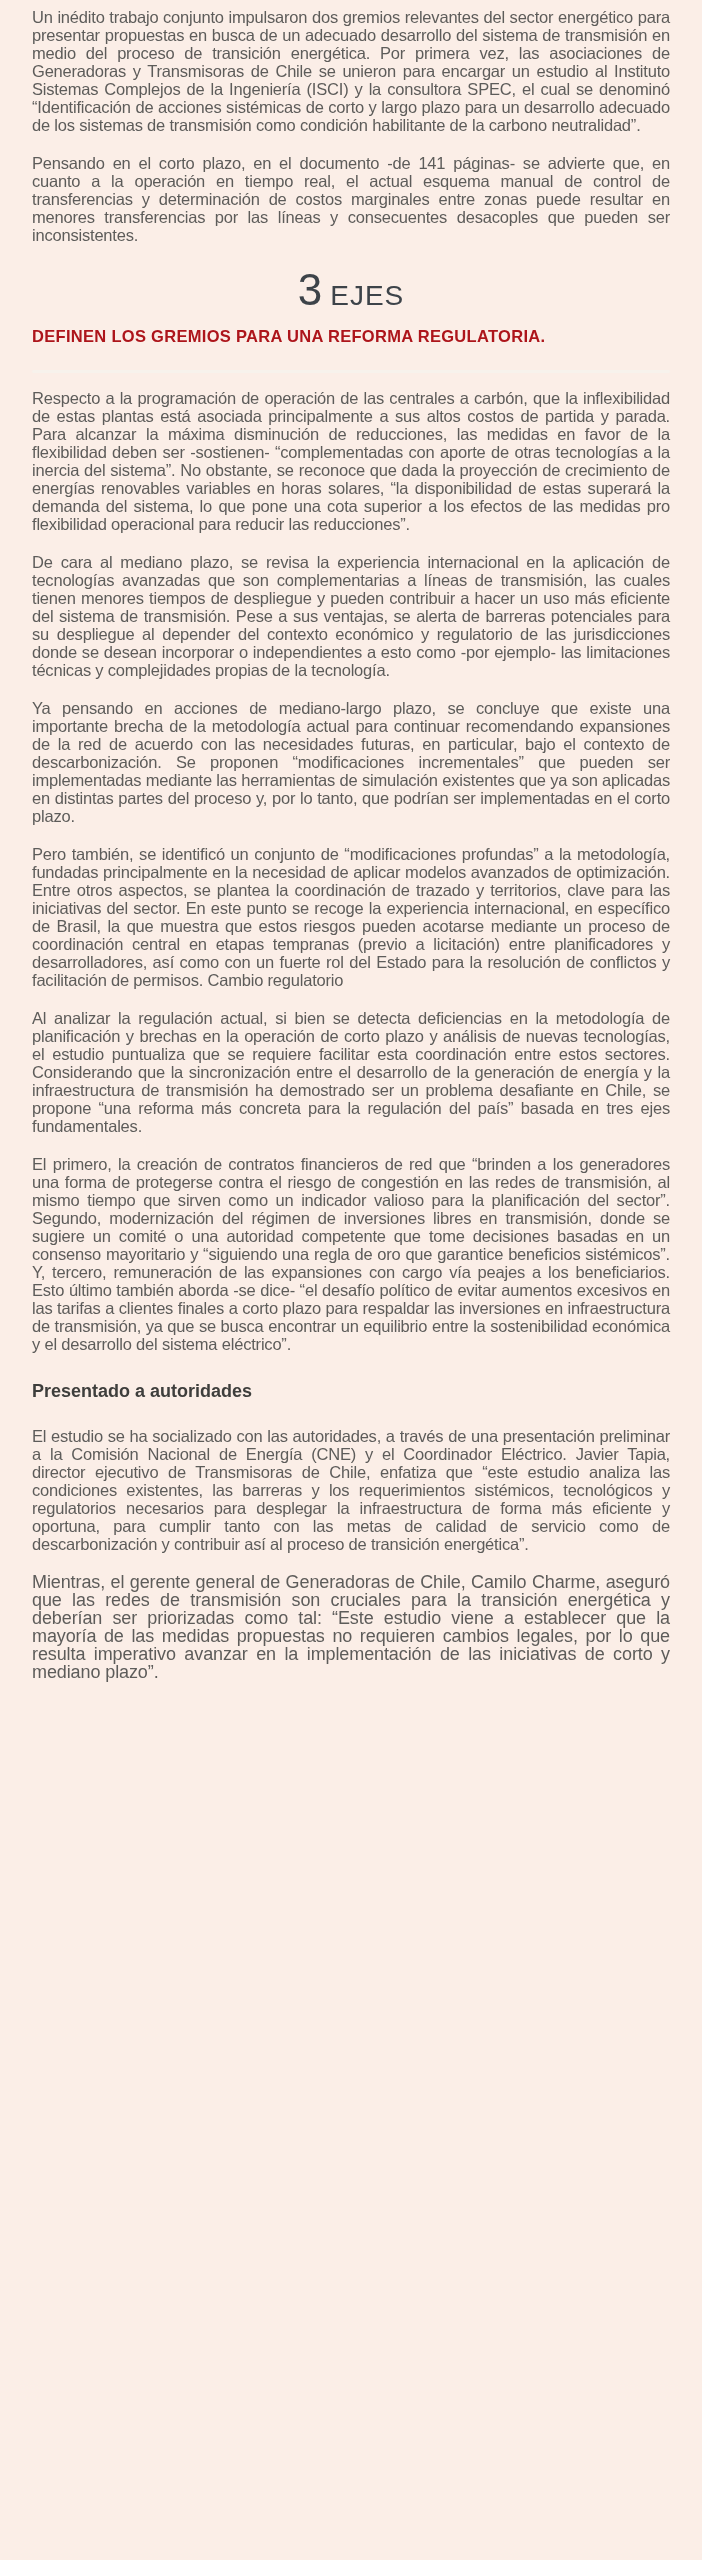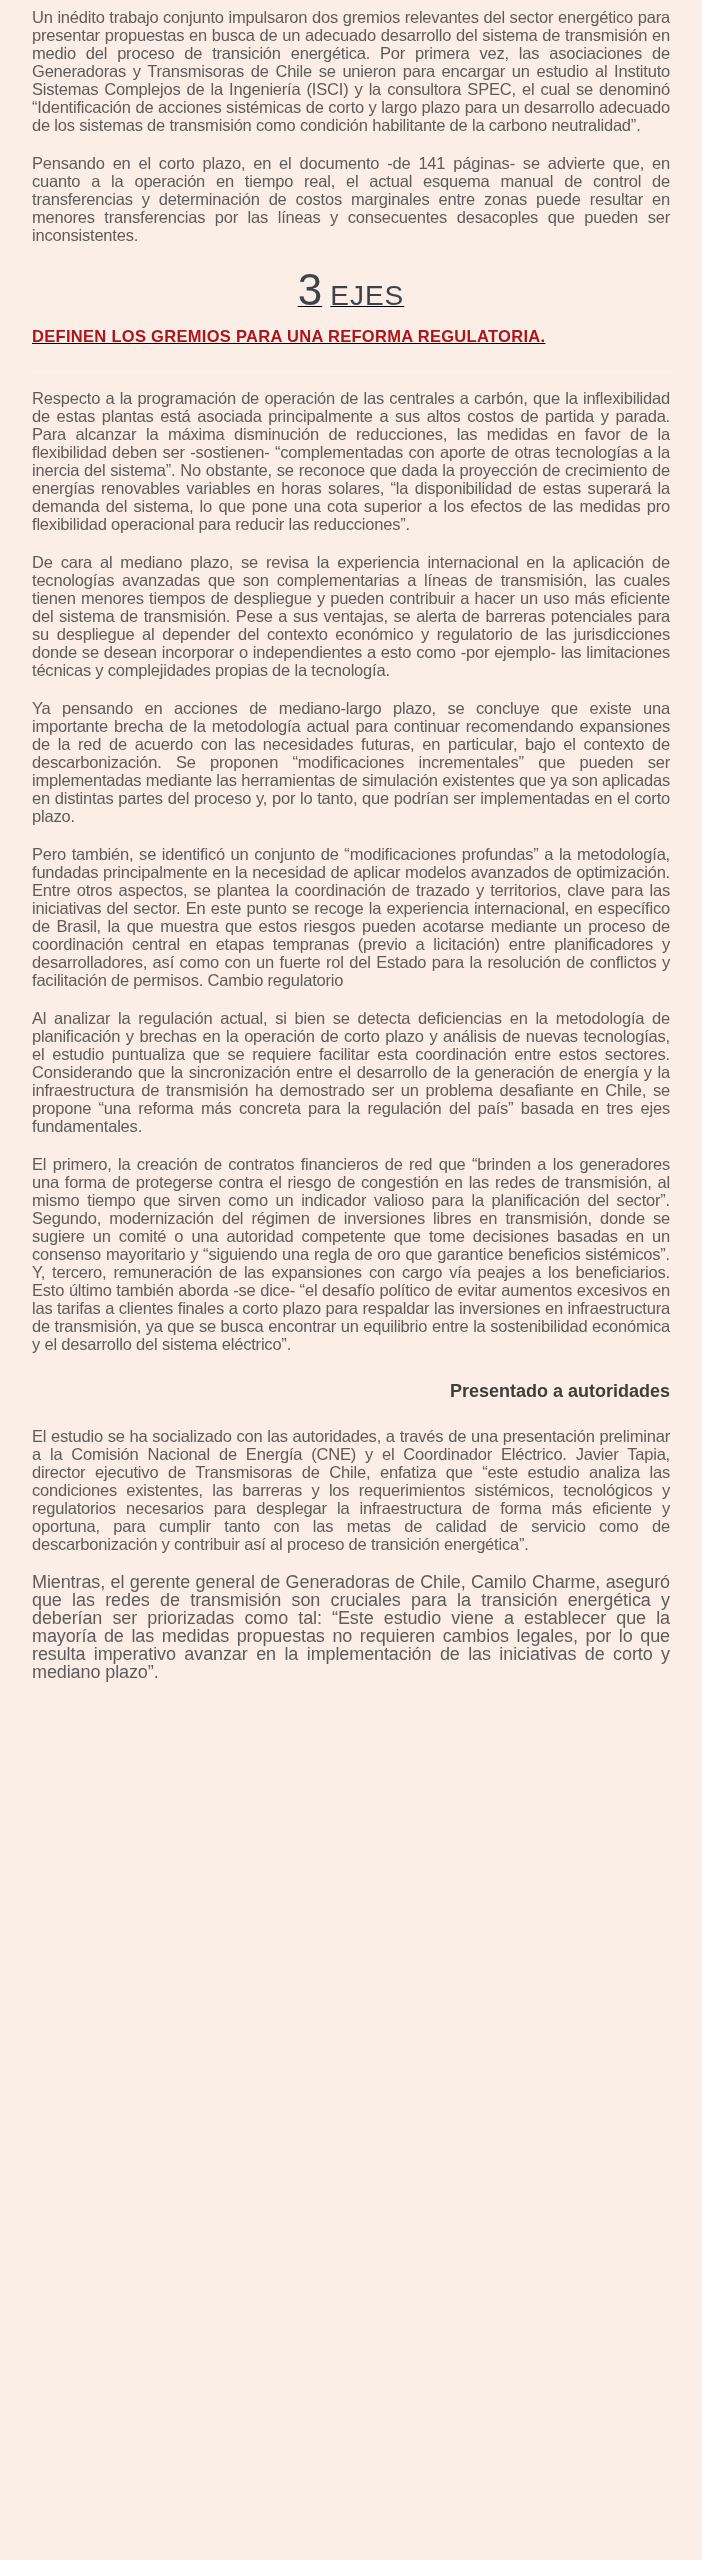--- a/index.html
+++ b/index.html
@@ -24,21 +24,20 @@
     text-align: justify;
     margin: 0 0 20px 0;
   }
   .body-par.small {
     font-size: 18px;
     letter-spacing: -0.1px;
   }
   .highlight-block {
     text-align: center;
     margin: 10px 0 0 0;
-    text-decoration: underline;
   }
   .highlight-number {
     font-size: 44px;
     color: #3d4349;
     font-weight: 400;
     letter-spacing: 0px;
     line-height: 52px;
     vertical-align: baseline;
   }
   .highlight-label {
@@ -64,21 +63,21 @@
     border: none;
     border-radius: 2px;
     margin: 22px 0 16px 0;
   }
   .section-heading {
     font-size: 18px;
     font-weight: bold;
     color: #3e3e3c;
     line-height: 24px;
     margin: 26px 0 24px 0;
-    text-align: right;
+    text-align: left;
   }
 </style>
 </head>
 <body>
 
 <div class="page">
 
   <p class="body-par">Un inédito trabajo conjunto impulsaron dos gremios relevantes del sector energético para presentar propuestas en busca de un adecuado desarrollo del sistema de transmisión en medio del proceso de transición energética. Por primera vez, las asociaciones de Generadoras y Transmisoras de Chile se unieron para encargar un estudio al Instituto Sistemas Complejos de la Ingeniería (ISCI) y la consultora SPEC, el cual se denominó “Identificación de acciones sistémicas de corto y largo plazo para un desarrollo adecuado de los sistemas de transmisión como condición habilitante de la carbono neutralidad”.</p>
 
   <p class="body-par">Pensando en el corto plazo, en el documento -de 141 páginas- se advierte que, en cuanto a la operación en tiempo real, el actual esquema manual de control de transferencias y determinación de costos marginales entre zonas puede resultar en menores transferencias por las líneas y consecuentes desacoples que pueden ser inconsistentes.</p>

